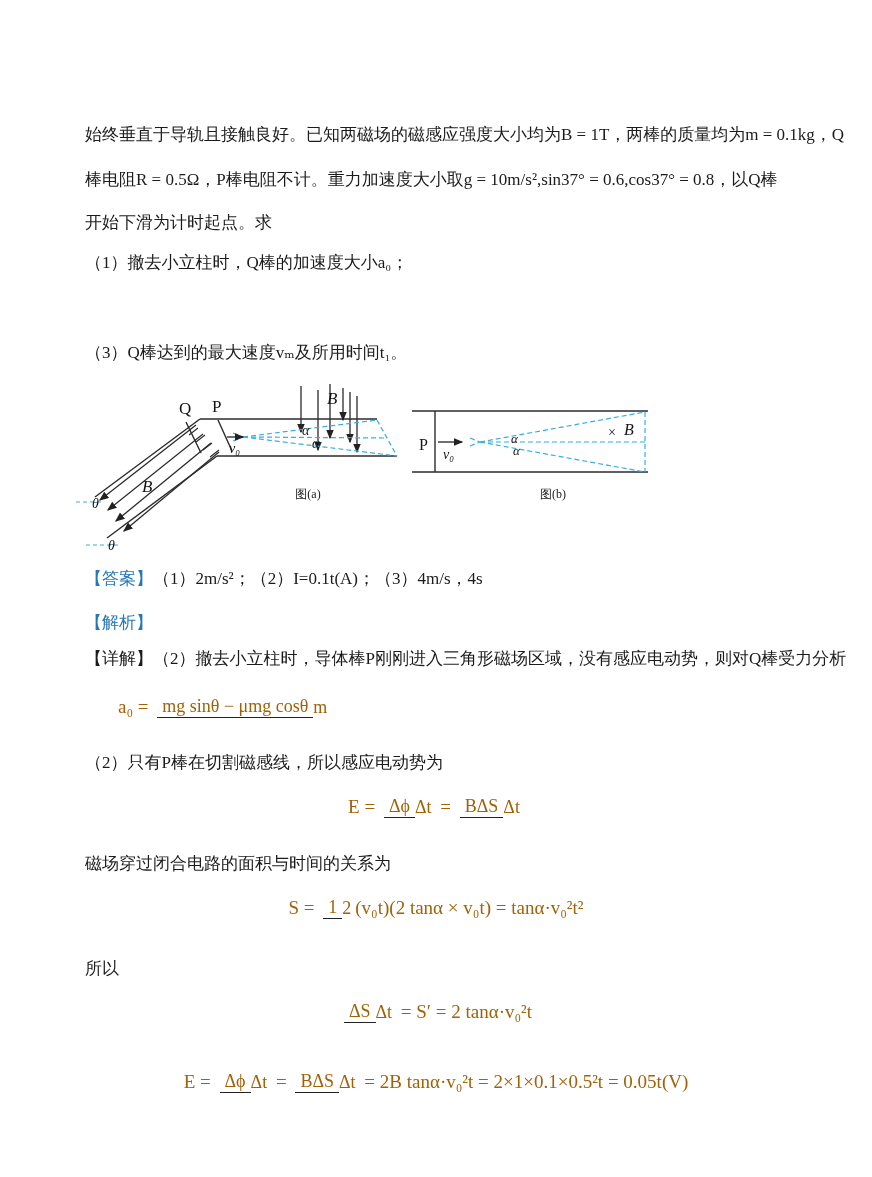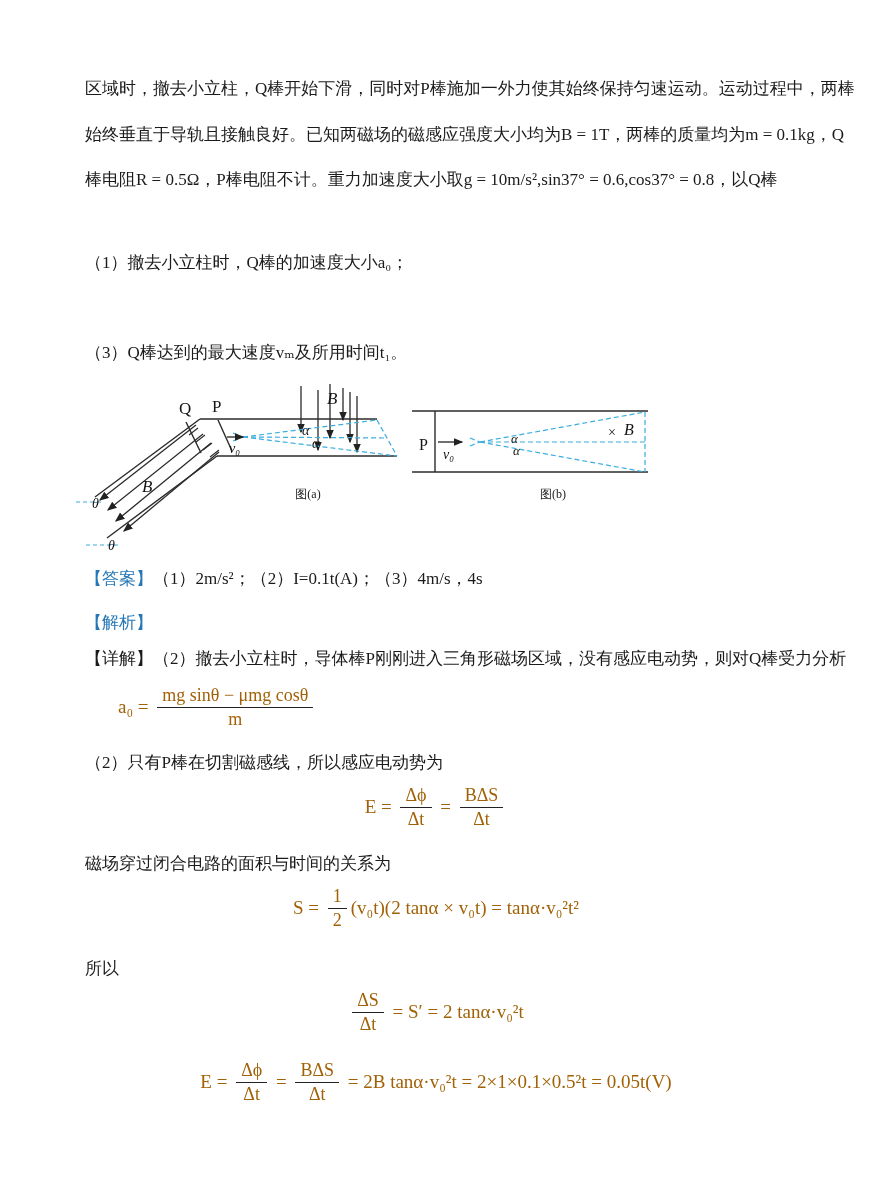--- a/index.html
+++ b/index.html
@@ -10,34 +10,34 @@
   }
   .abs{position:absolute;white-space:nowrap;}
   .cn{font-size:17px;line-height:1.3;}
   .blue{color:#2577b6;}
   .figlabel{font-size:12px;text-align:center;width:80px;}
   .formula{
     position:absolute;display:flex;align-items:center;height:52px;
     font-size:19px;white-space:pre;color:#a16207;
   }
   .formula.centerf{left:0;width:872px;justify-content:center;}
-  .frac{display:inline-flex;flex-direction:column;align-items:center;margin:0 4px;font-size:18px;}
+  .frac{display:inline-flex;flex-direction:row;margin:0 4px;font-size:18px;}
   .frac .num{border-bottom:1.4px solid #222;padding:0 5px 1px;line-height:1.15;}
   .frac .den{padding-top:1px;line-height:1.15;}
   svg text{font-family:"Liberation Serif","DejaVu Serif",serif;fill:#151515;}
   svg .it{font-style:italic;}
 </style>
 </head>
 <body>
 
 <div style="position:absolute;inset:0;">
 
-  <div class="abs cn" style="left:85px;top:78px">区域时，撤去小立柱，Q棒开始下滑，同时对P棒施加一外力使其始终保持匀速运动。运动过程中，两棒</div>
   <div class="abs cn" style="left:85px;top:124px">始终垂直于导轨且接触良好。已知两磁场的磁感应强度大小均为B = 1T，两棒的质量均为m = 0.1kg，Q</div>
   <div class="abs cn" style="left:85px;top:169px">棒电阻R = 0.5Ω，P棒电阻不计。重力加速度大小取g = 10m/s²,sin37° = 0.6,cos37° = 0.8，以Q棒</div>
+  <div class="abs cn" style="left:85px;top:212px">开始下滑为计时起点。求</div>
 
   <div class="abs cn" style="left:85px;top:252px">（1）撤去小立柱时，Q棒的加速度大小a₀；</div>
   <div class="abs cn" style="left:85px;top:342px">（3）Q棒达到的最大速度vₘ及所用时间t₁。</div>
 
   <svg class="abs" style="left:72px;top:380px" width="350" height="185" viewBox="0 0 350 185">
     <defs>
       <marker id="arrA" markerWidth="9" markerHeight="8" refX="6.5" refY="3" orient="auto">
         <path d="M0,0 L7.5,3 L0,6 Z" fill="#222"></path>
       </marker>
     </defs>

